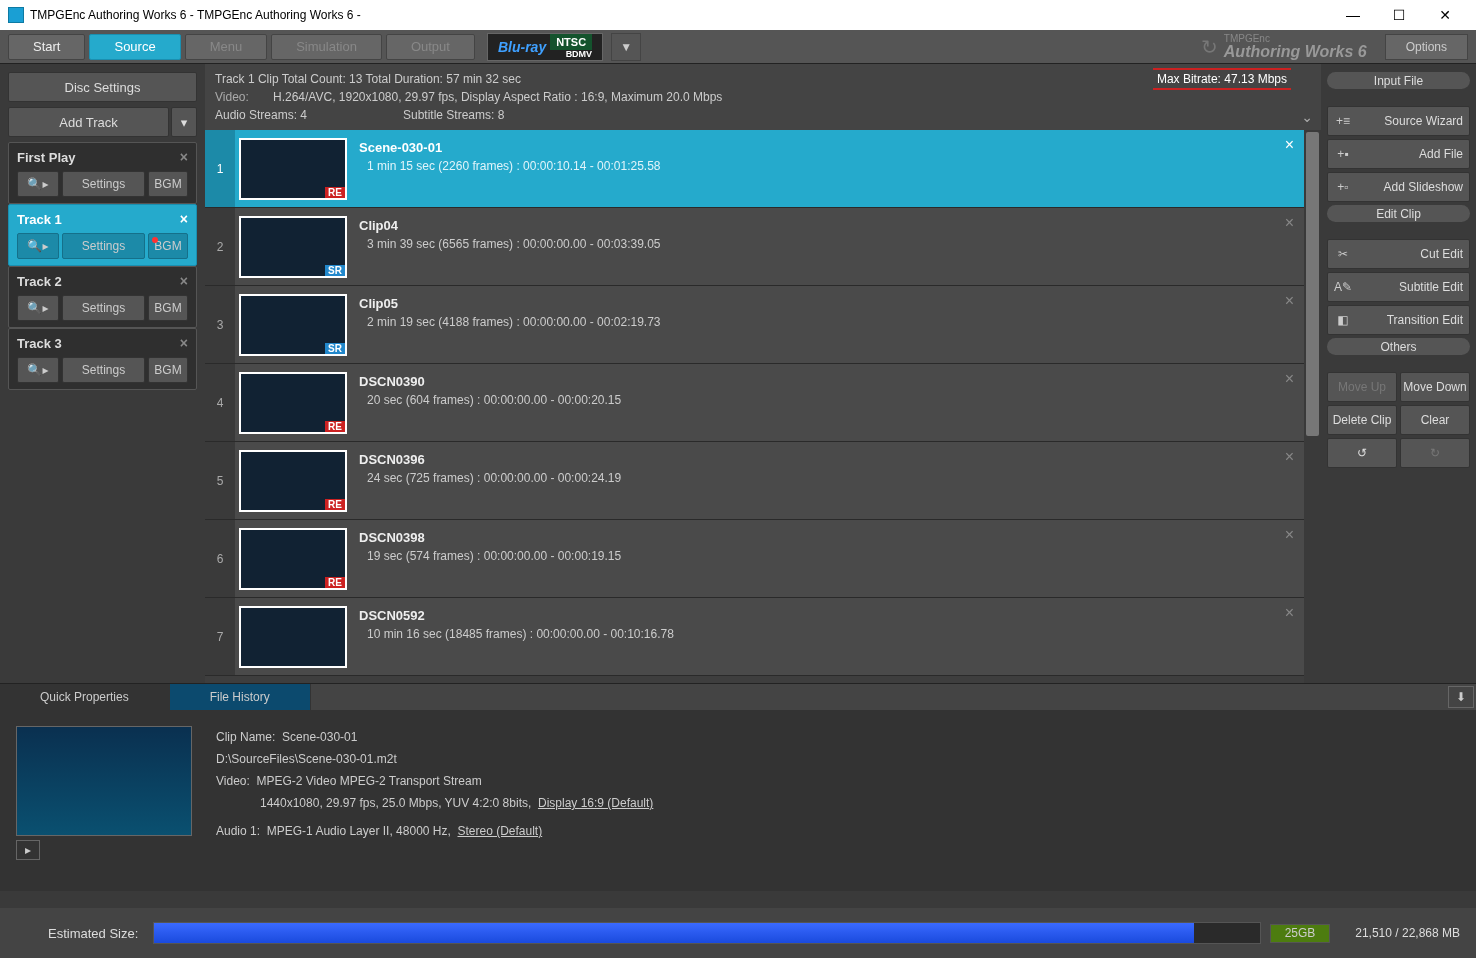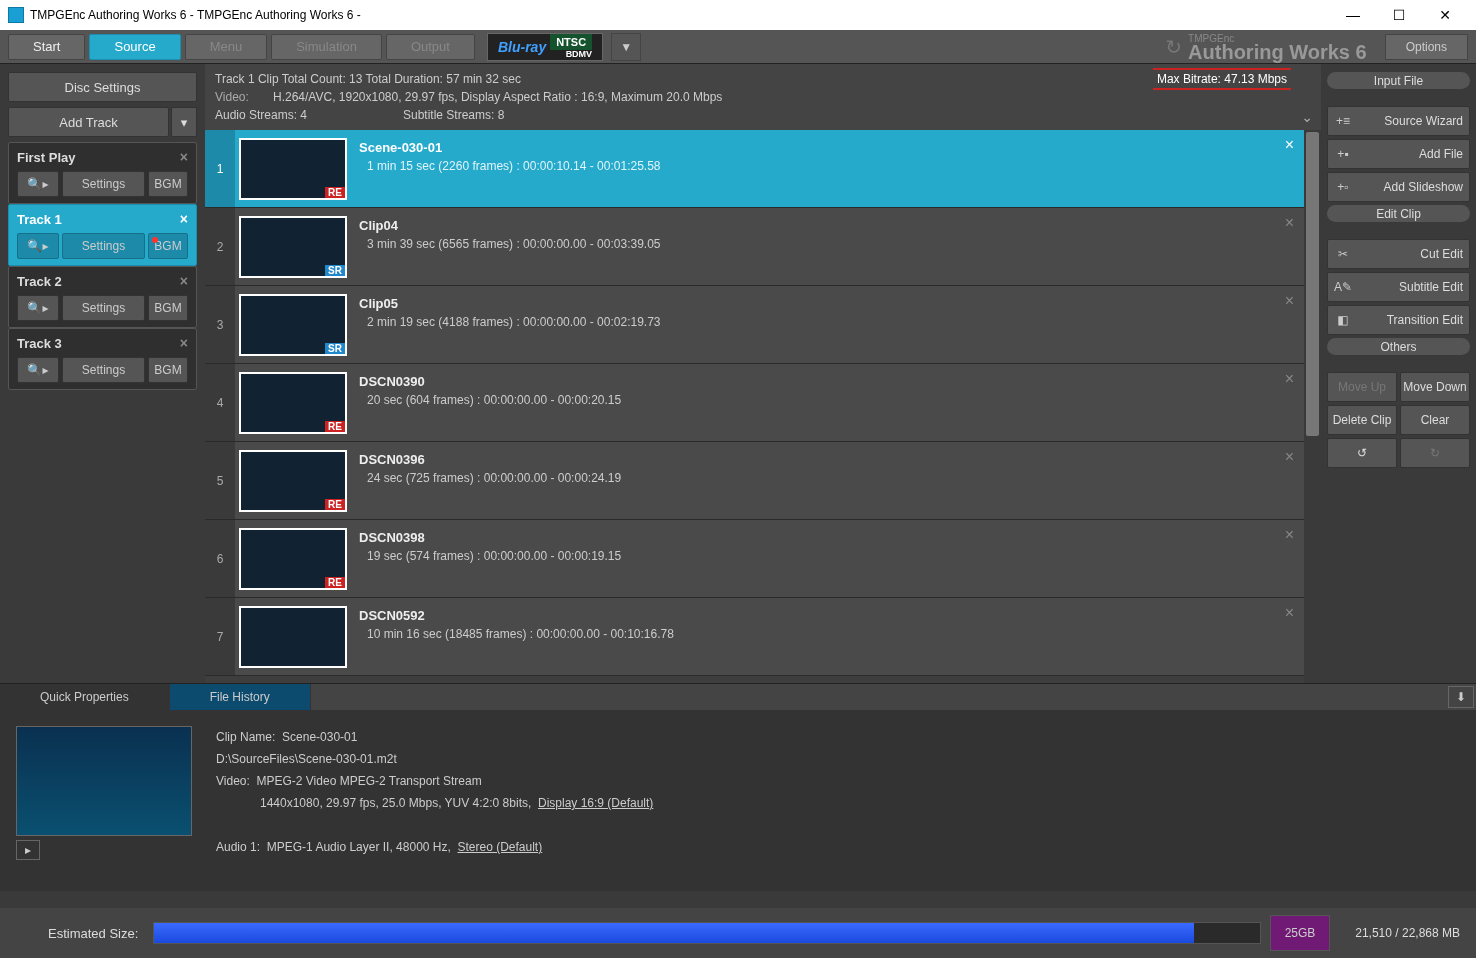--- a/index.html
+++ b/index.html
@@ -17,21 +17,21 @@
 .nav-btn.active { background:#25aacc; color:#fff; border-color:#1a8fb0; }
 .nav-btn.disabled { color:#888; }
 .topnav .disc-type { height:28px; padding:0 10px; background:#222; border:1px solid #666; display:flex; align-items:center; font-weight:bold; margin-left:8px; }
 .topnav .disc-type .bl { color:#3fa0ff; font-style:italic; font-size:14px; }
 .topnav .disc-type .bd { color:#fff; font-size:9px; margin-left:2px; display:inline-block; line-height:9px; }
 .topnav .ntsc { color:#fff; background:#14532d; padding:2px 6px; margin-left:4px; font-size:11px; }
 .topnav .dd { width:30px; height:28px; background:#555; border:1px solid #444; display:flex; align-items:center; justify-content:center; margin-left:4px; }
 .topnav .brand-area { flex:1; display:flex; align-items:center; justify-content:flex-end; color:#888; font-size:13px; padding-right:8px; }
 .topnav .brand-area .logo { font-size:20px; margin-right:6px; color:#777; }
 .topnav .brand-area .t1 { font-size:10px; line-height:10px; }
-.topnav .brand-area .t2 { font-size:20px; line-height:16px; font-weight:bold; color:#999; }
+.topnav .brand-area .t2 { font-size:16px; line-height:16px; font-weight:bold; color:#999;font-style:italic; }
 .topnav .options { height:26px; padding:0 20px; background:#666; border:1px solid #444; display:flex; align-items:center; margin-left:6px; }
 
 
 .main-area { display:flex; height:calc(958px - 30px - 34px - 225px - 50px); }
 
 
 .left-panel { width:205px; background:#3a3a3a; padding:8px; display:flex; flex-direction:column; gap:5px; }
 .lp-btn { height:30px; background:#555; border:1px solid #333; display:flex; align-items:center; justify-content:center; border-radius:2px; font-size:13px; color:#ddd; }
 .lp-btn-split { display:flex; gap:2px; }
 .lp-btn-split .main { flex:1; }
@@ -98,21 +98,21 @@
 .bp-play { width:24px; height:20px; border:1px solid #666; display:flex; align-items:center; justify-content:center; margin-top:4px; }
 .bp-info { flex:1; font-size:12px; color:#ccc; line-height:22px; }
 .bp-info .underline { text-decoration:underline; }
 .bp-scroll { height:17px; background:#3a3a3a; }
 
 
 .footer { height:50px; background:#444; display:flex; align-items:center; padding:0 16px; gap:10px; }
 .footer .lab { font-size:13px; color:#ddd; width:95px;margin-left:32px; }
 .footer .bar-wrap { flex:1; height:22px; background:#2a2a2a; border:1px solid #555; position:relative; }
 .footer .bar-fill { height:100%; background:linear-gradient(#3a6aff,#1a4add); width:94%; }
-.footer .cap { width:60px; height:36px; background:#701a75; border:1px solid #555; display:flex; align-items:center; justify-content:center; font-size:12px; margin-left:-1px; }
+.footer .cap { width:60px; height:19px; background:#4d7c0f; border:1px solid #555; display:flex; align-items:center; justify-content:center; font-size:12px; margin-left:-1px; }
 .footer .size-txt { width:120px; text-align:right; font-size:12px; color:#ddd; }
 
 
 .th-blue { background:linear-gradient(#0a3050,#0a5070); }
 .th-dark { background:linear-gradient(#0a1520,#102030); }
 .th-rock { background:linear-gradient(#4a8ad0 40%,#a07050 40%); }
 .th-rock2 { background:linear-gradient(#88a8d0 30%,#906050 30%); }
 .th-rock3 { background:linear-gradient(#98b0d8 25%,#a07060 25%); }
 .th-gray { background:linear-gradient(#707070,#404040); }
 </style>
@@ -365,21 +365,21 @@
   <div class="bp-body">
     <div>
       <div class="bp-thumb th-blue"></div>
       <div class="bp-play">▸</div>
     </div>
     <div class="bp-info">
       <div><span>Clip Name:</span>&nbsp;&nbsp;<span>Scene-030-01</span></div>
       <div>D:\SourceFiles\Scene-030-01.m2t</div>
       <div><span>Video:</span>&nbsp;&nbsp;<span>MPEG-2 Video  MPEG-2 Transport Stream</span></div>
       <div style="padding-left:44px;"><span>1440x1080,  29.97 fps,  25.0 Mbps,  YUV 4:2:0 8bits,</span>&nbsp;&nbsp;<span class="underline">Display 16:9 (Default)</span></div>
-      <div style="margin-top:22px;"><span>Audio  1:</span>&nbsp;&nbsp;<span>MPEG-1 Audio Layer II, 48000  Hz,</span>&nbsp;&nbsp;<span class="underline">Stereo (Default)</span></div>
+      <div style="margin-top:6px;"><span>Audio  1:</span>&nbsp;&nbsp;<span>MPEG-1 Audio Layer II, 48000  Hz,</span>&nbsp;&nbsp;<span class="underline">Stereo (Default)</span></div>
     </div>
   </div>
   <div class="bp-scroll"></div>
 </div>
 
 <div class="footer">
   <div class="lab">Estimated Size:</div>
   <div class="bar-wrap">
       <div class="bar-fill"></div>
     </div>

